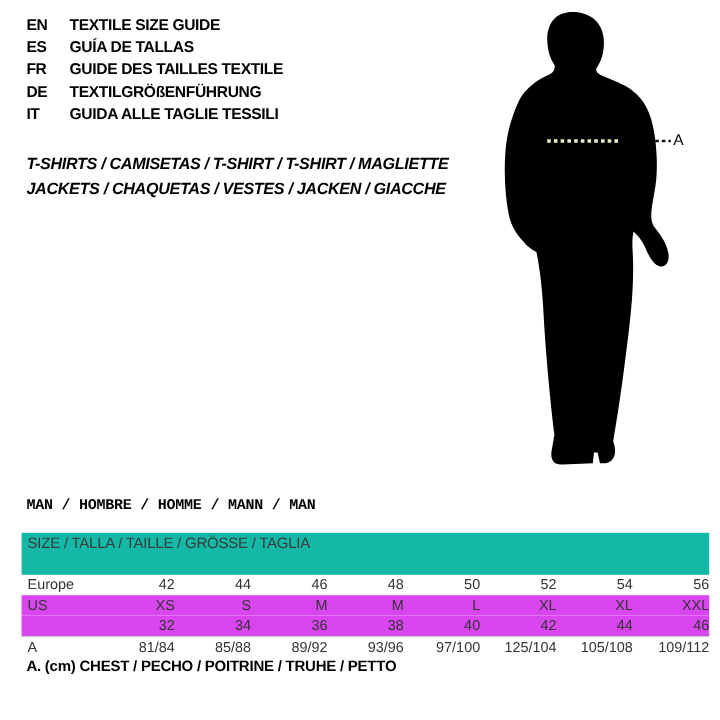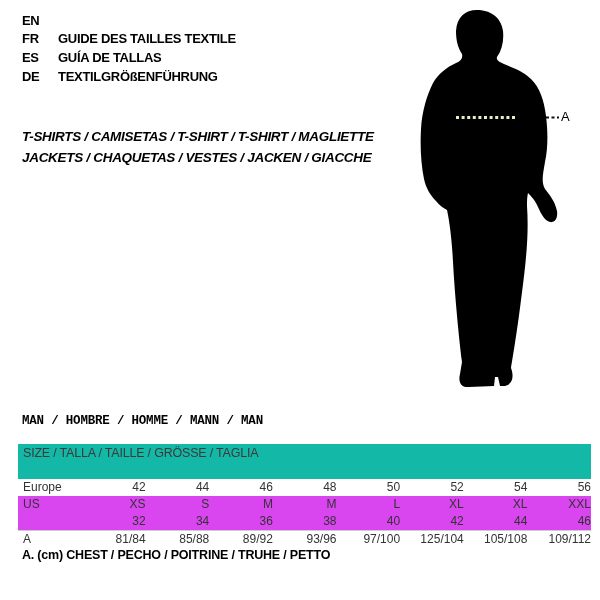--- a/index.html
+++ b/index.html
@@ -38,32 +38,37 @@
   .footnote{position:absolute;left:22px;top:548px;font-size:12.5px;font-weight:700;letter-spacing:-0.2px;white-space:nowrap;}
 </style>
 </head>
 <body>
 
 <div class="page">
 
   <div class="lang-list">
     <div class="lang-row">
       <span class="lang-code">EN</span>
+      <span class="lang-text">TEXTILE SIZE GUIDE</span>
+    </div>
+    <div class="lang-row">
+      <span class="lang-code">ES</span>
+      <span class="lang-text">GUÍA DE TALLAS</span>
     </div>
     <div class="lang-row">
       <span class="lang-code">FR</span>
       <span class="lang-text">GUIDE DES TAILLES TEXTILE</span>
     </div>
     <div class="lang-row">
-      <span class="lang-code">ES</span>
-      <span class="lang-text">GUÍA DE TALLAS</span>
+      <span class="lang-code">DE</span>
+      <span class="lang-text">TEXTILGRÖßENFÜHRUNG</span>
     </div>
     <div class="lang-row">
-      <span class="lang-code">DE</span>
-      <span class="lang-text">TEXTILGRÖßENFÜHRUNG</span>
+      <span class="lang-code">IT</span>
+      <span class="lang-text">GUIDA ALLE TAGLIE TESSILI</span>
     </div>
   </div>
 
   <div class="categories">
     <div class="category-line">T-SHIRTS / CAMISETAS / T-SHIRT / T-SHIRT / MAGLIETTE</div>
     <div class="category-line">JACKETS / CHAQUETAS / VESTES / JACKEN / GIACCHE</div>
   </div>
 
   <svg class="figure-wrap" viewBox="405 5 175 400" width="175" height="400" xmlns="http://www.w3.org/2000/svg">
     <path fill="#000000" d="

